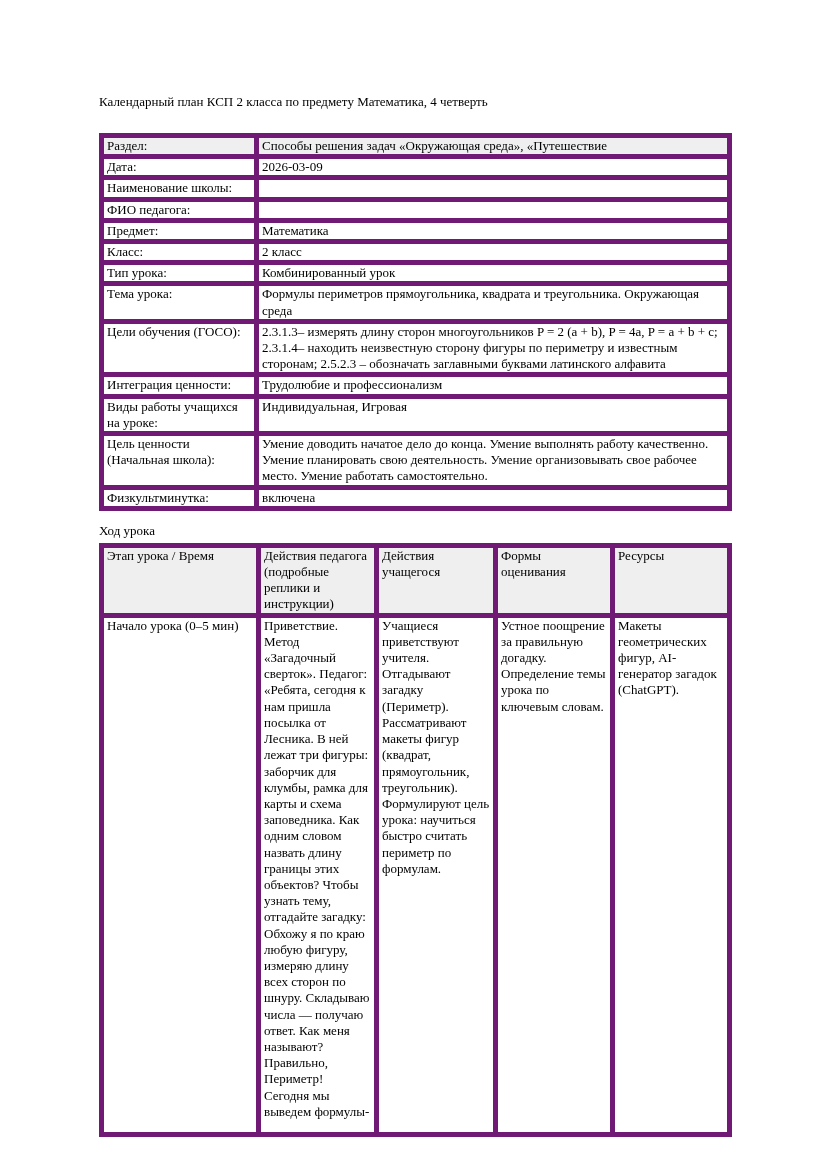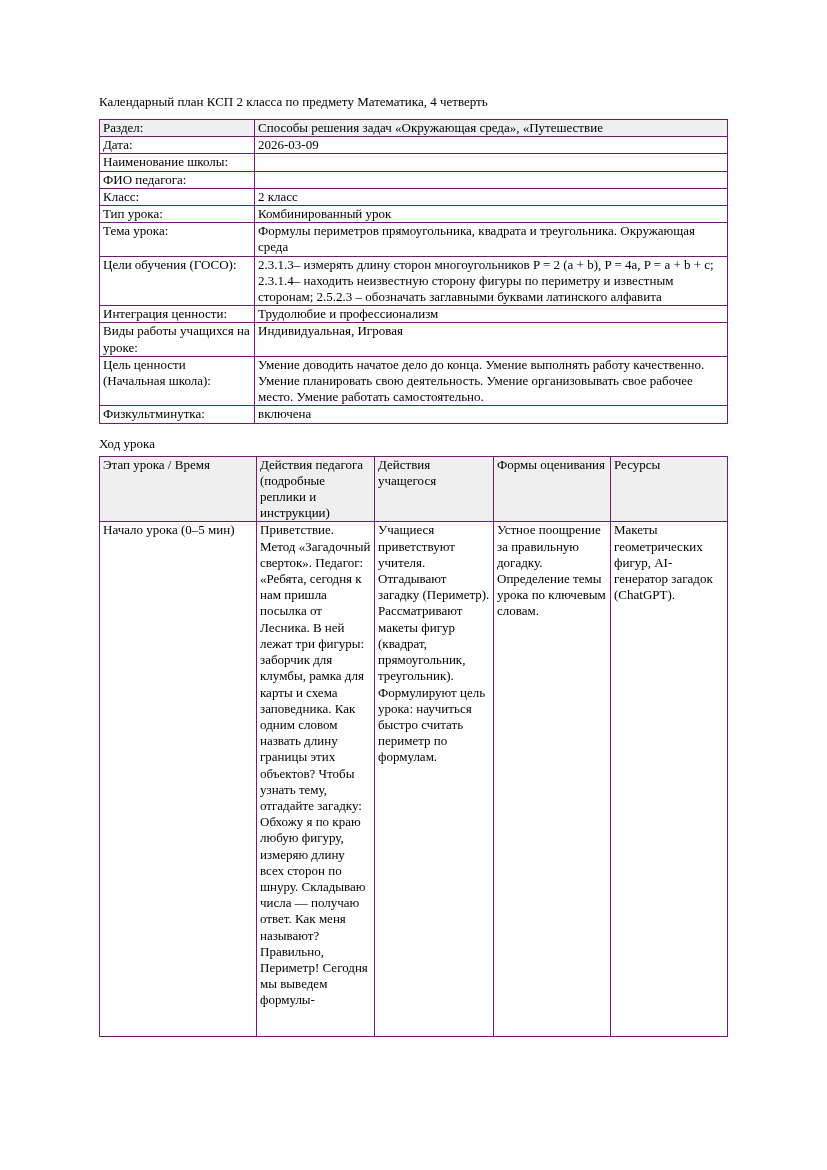--- a/index.html
+++ b/index.html
@@ -12,34 +12,34 @@
     color: #000000;
     -webkit-font-smoothing: antialiased;
   }
   .page {
     position: absolute;
     left: 99px;
     top: 94px;
     width: 628px;
   }
   .doc-title {
-    margin: 0 0 9px 0;
+    margin: 0 0 23px 0;
     font-size: 13px;
     line-height: 16px;
     font-weight: normal;
   }
   table.doc-table {
     border-collapse: collapse;
     width: 628px;
     table-layout: fixed;
     font-size: 13px;
     line-height: 16.2px;
   }
   table.doc-table td, table.doc-table th {
-    border: 1px solid #701a75;
+    border: 5px solid #701a75;
     vertical-align: top;
     text-align: left;
     font-weight: normal;
     padding: 0 3px;
     overflow-wrap: break-word;
   }
   tr.shaded td, tr.shaded th {
     background: #efefef;
   }
   .section-heading {
@@ -72,20 +72,24 @@
         <td>Дата:</td>
         <td>2026-03-09</td>
       </tr>
       <tr>
         <td>Наименование школы:</td>
         <td></td>
       </tr>
       <tr>
         <td>ФИО педагога:</td>
         <td></td>
+      </tr>
+      <tr>
+        <td>Предмет:</td>
+        <td>Математика</td>
       </tr>
       <tr>
         <td>Класс:</td>
         <td>2 класс</td>
       </tr>
       <tr>
         <td>Тип урока:</td>
         <td>Комбинированный урок</td>
       </tr>
       <tr>

